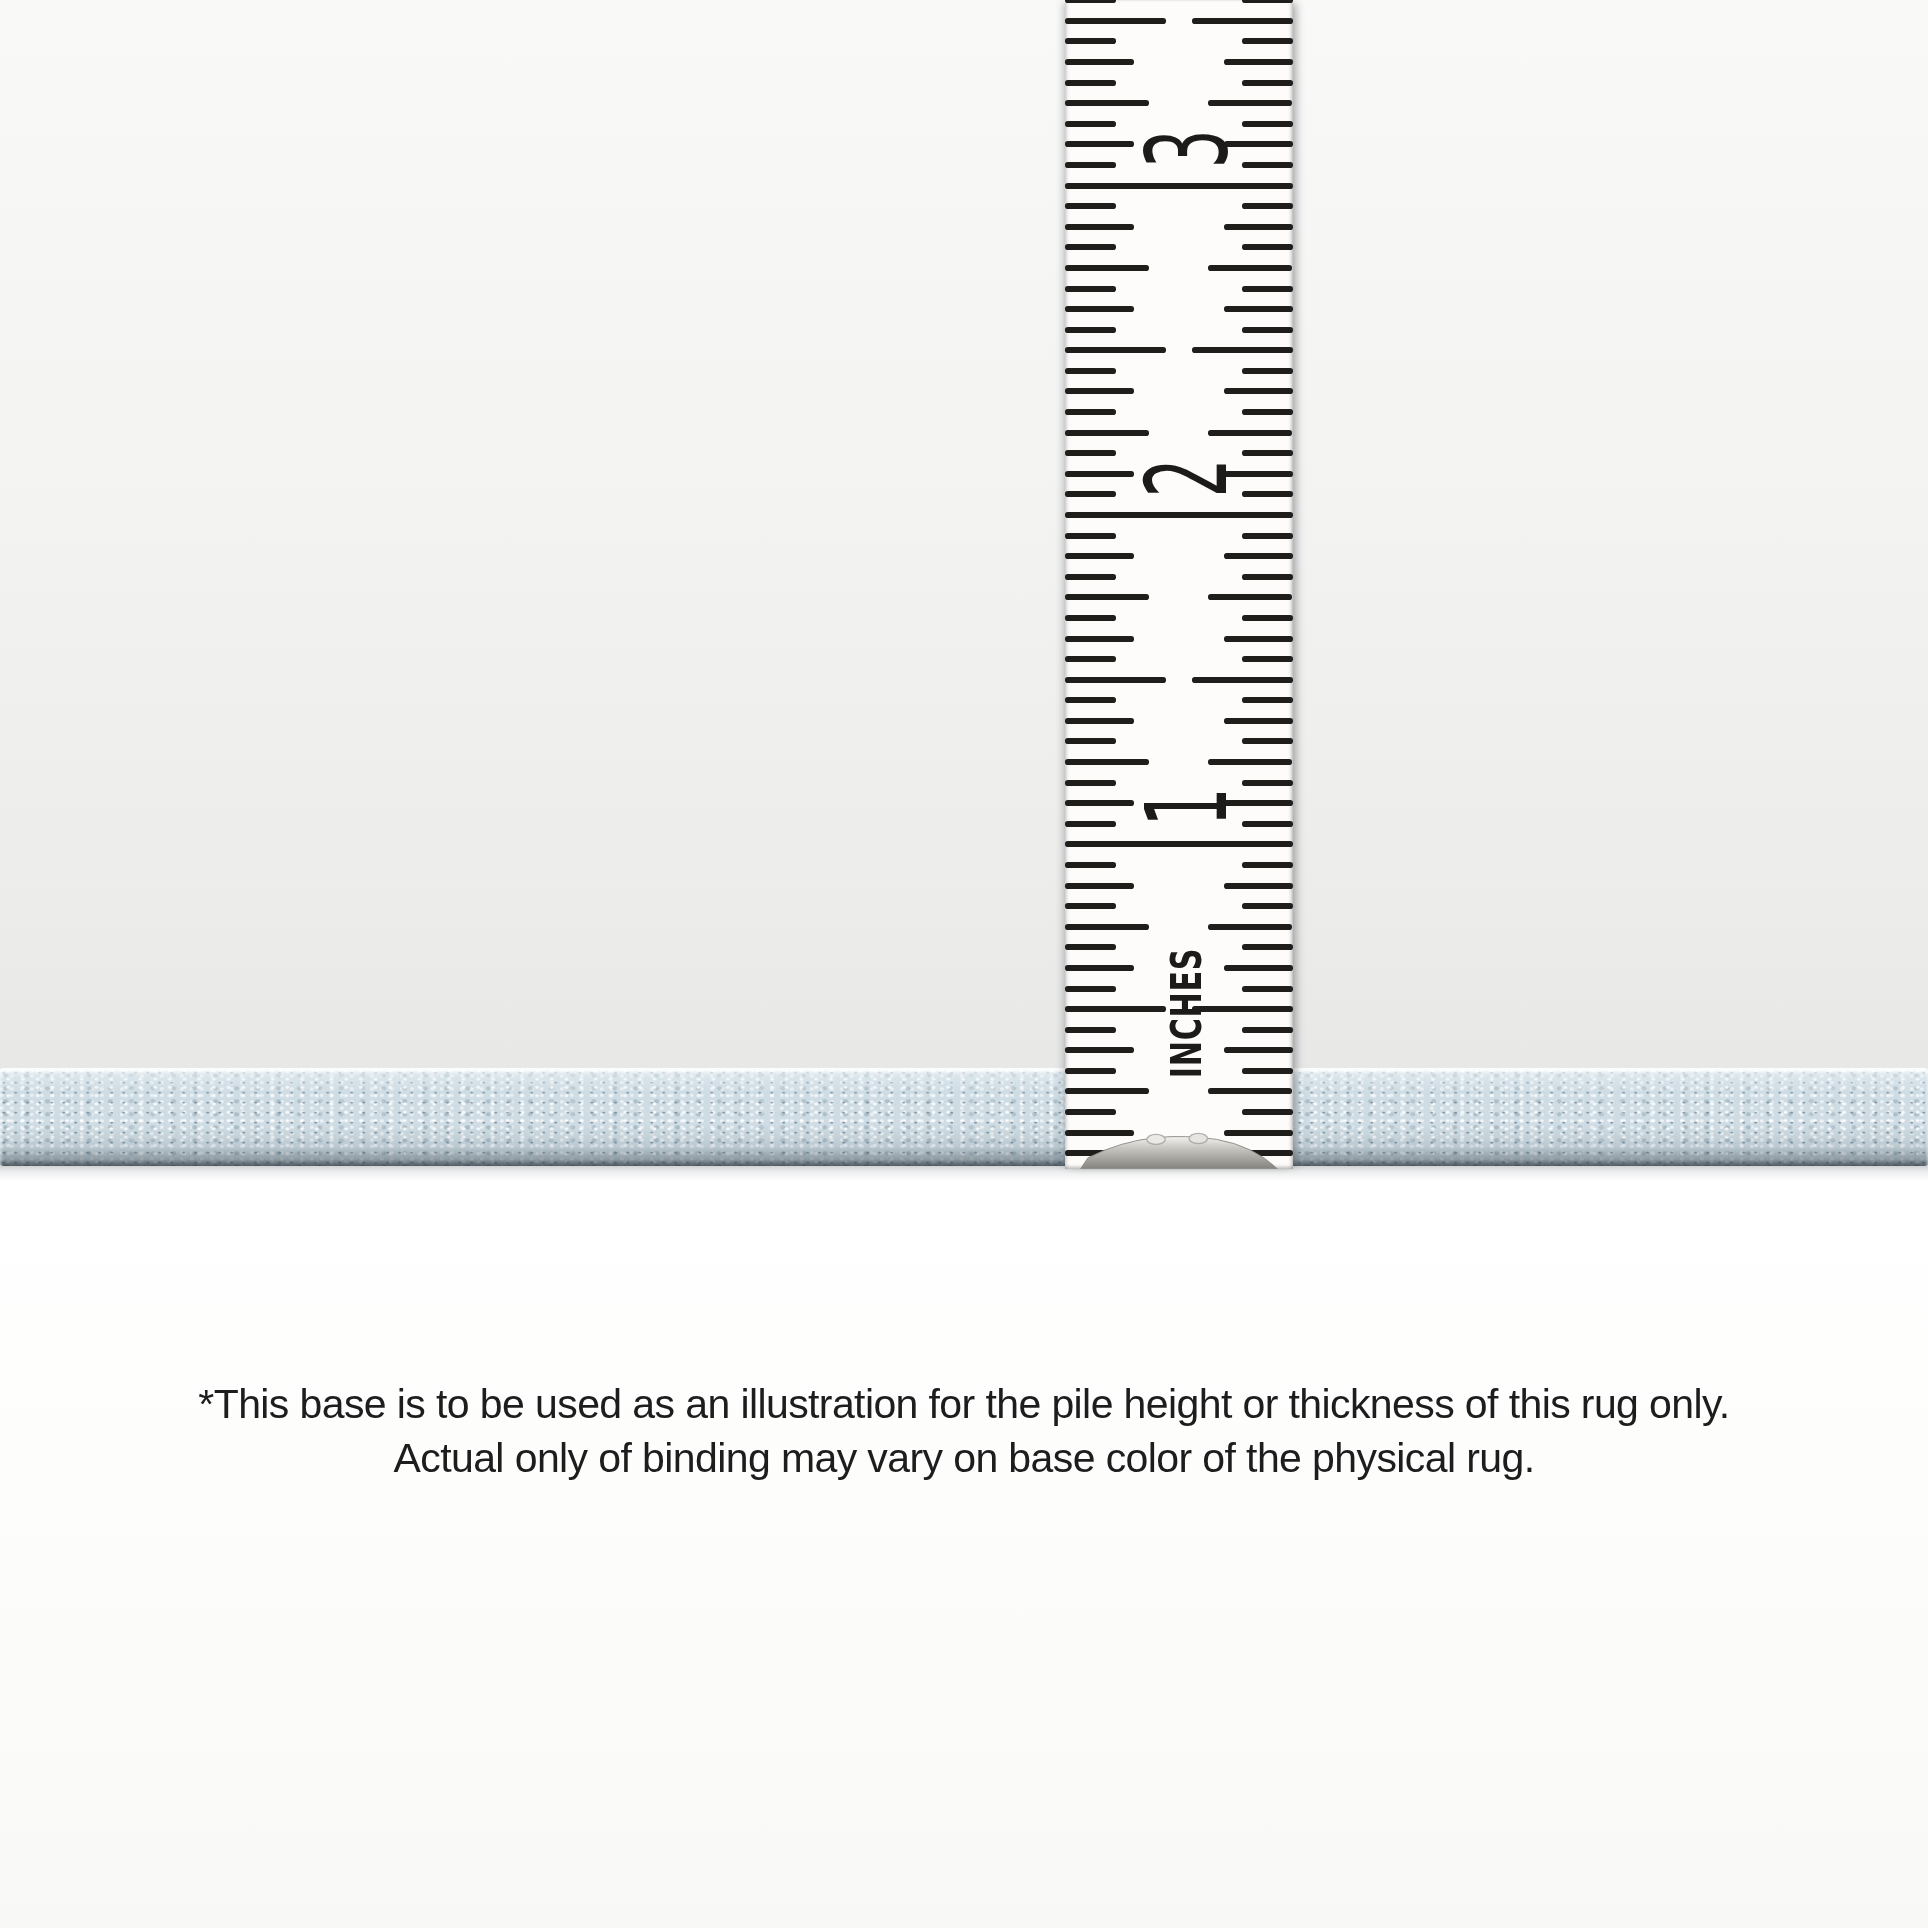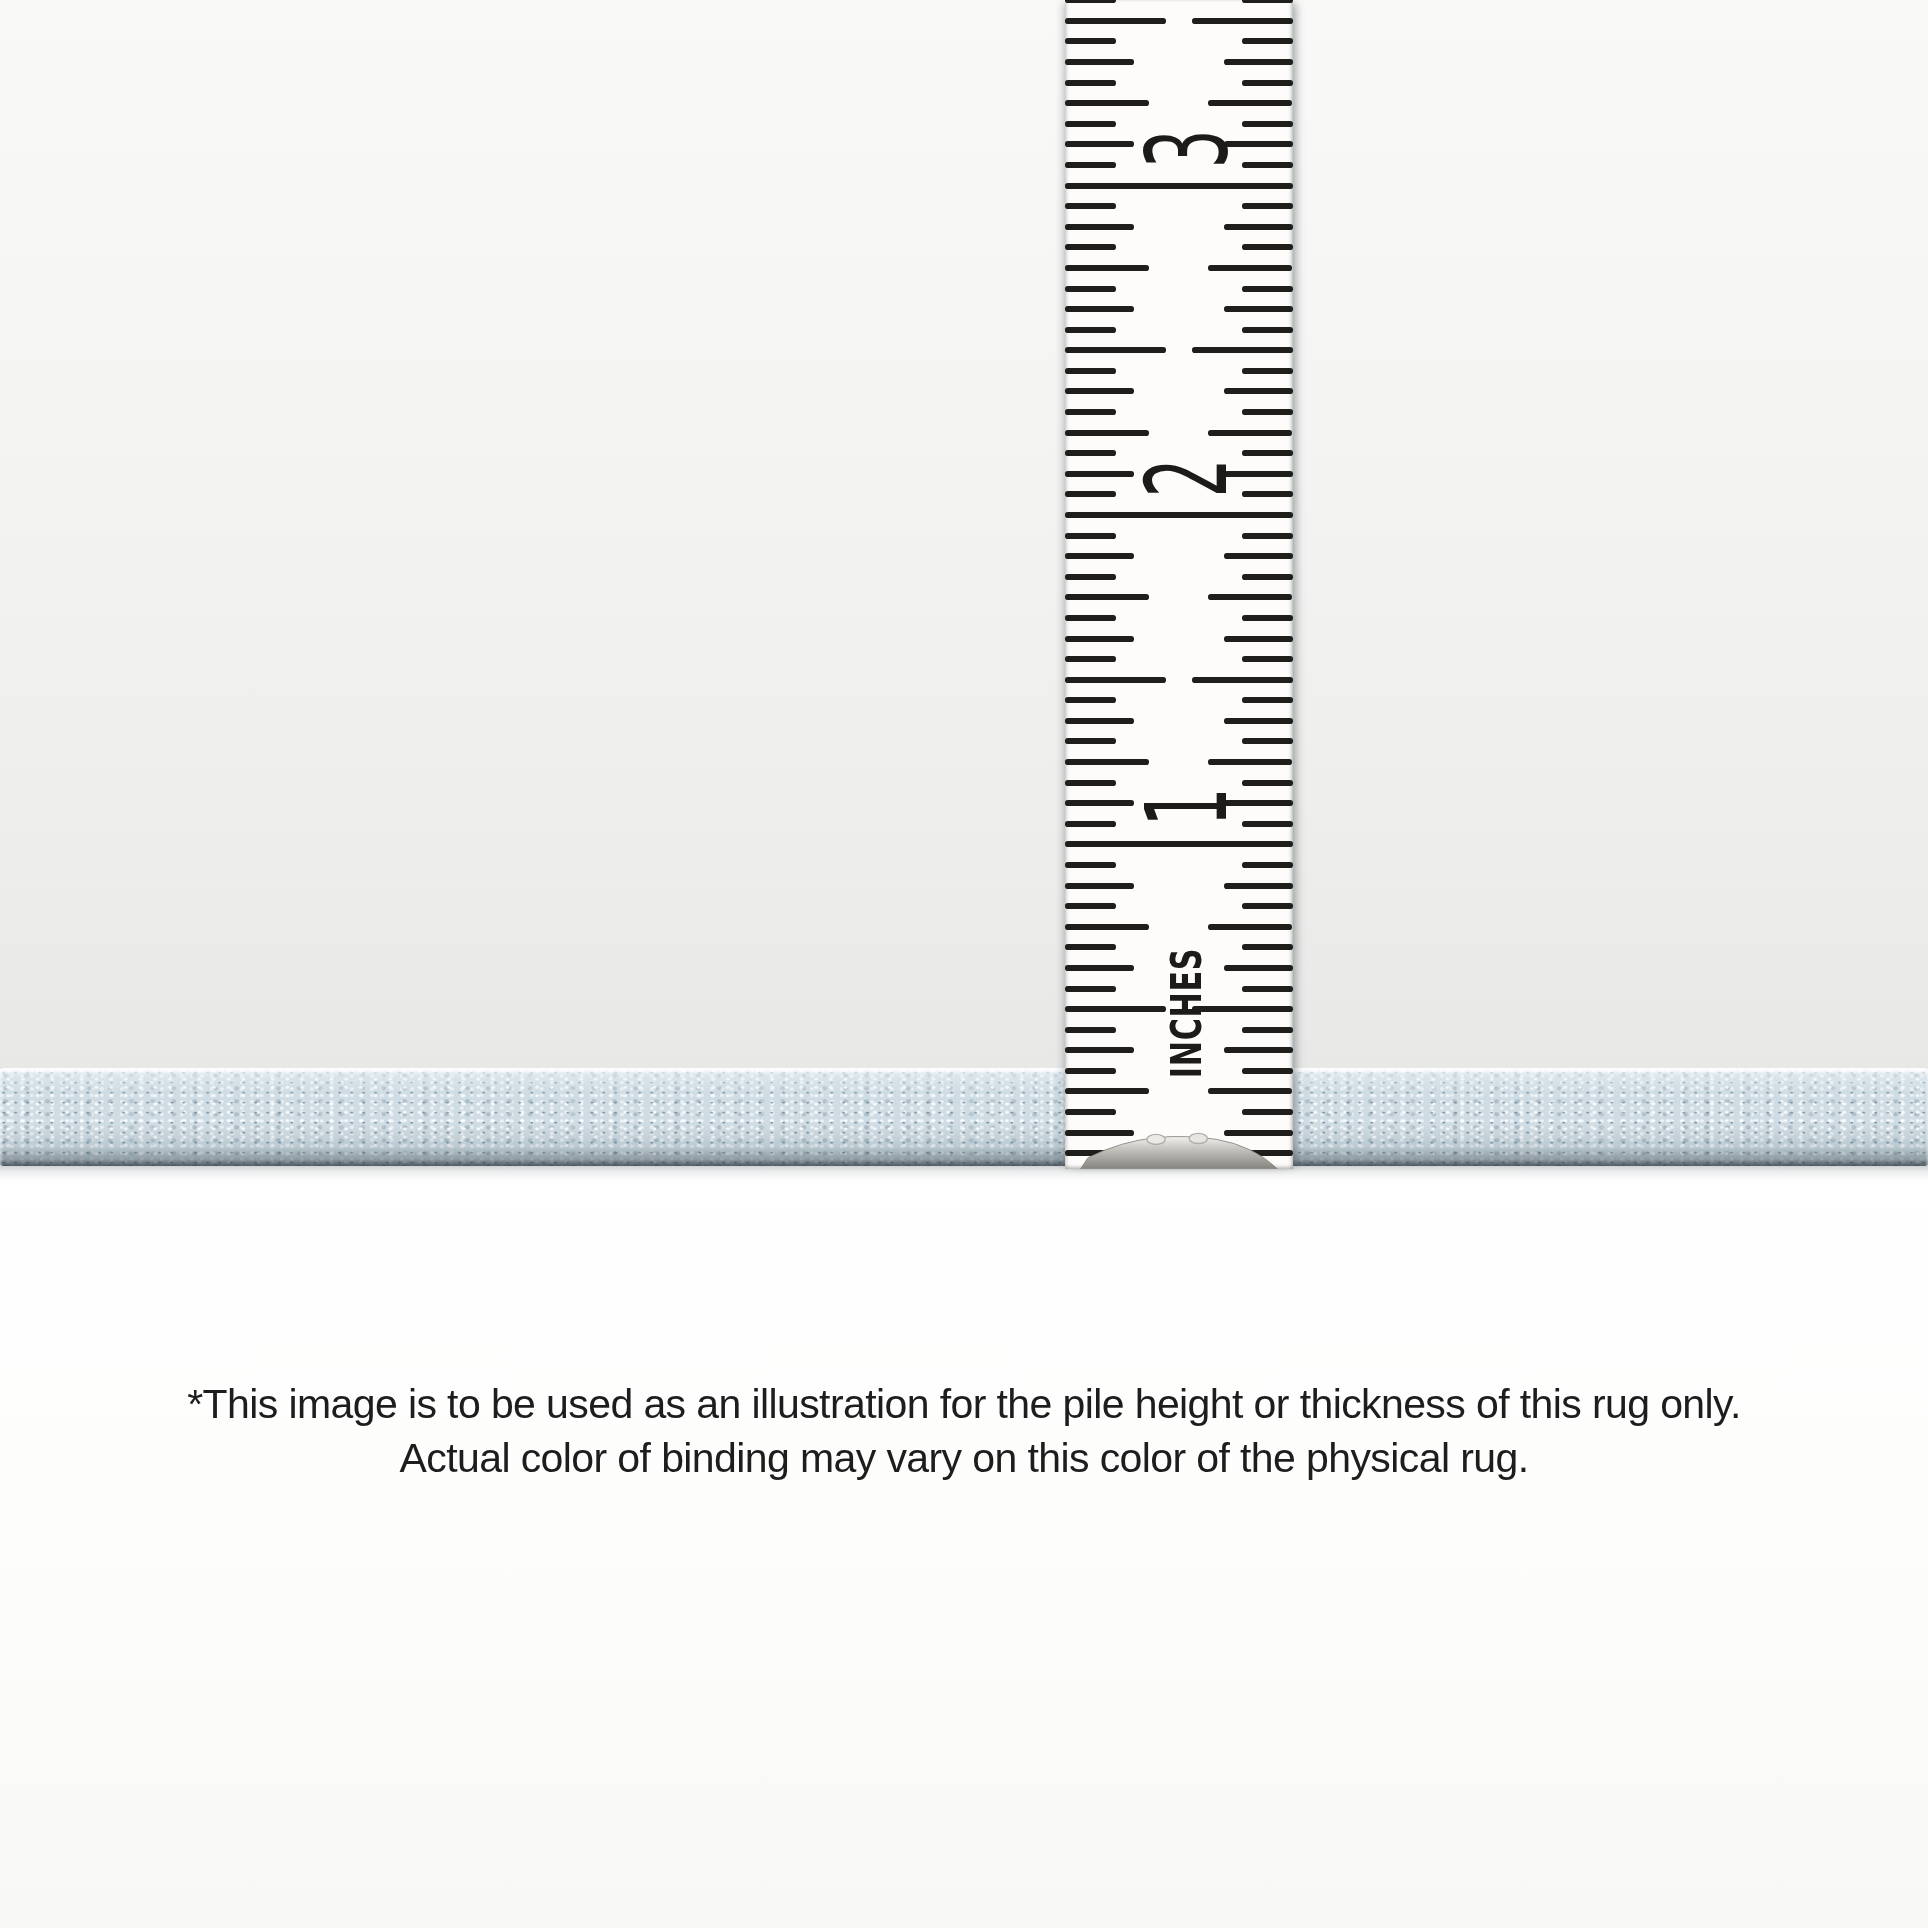--- a/index.html
+++ b/index.html
@@ -234,18 +234,18 @@
           <stop offset="1" stop-color="#85837e"></stop>
         </linearGradient>
       </defs>
       <path d="M 17 42 L 25 30 Q 60 12 100 8 Q 130 5 165 10 Q 205 17 231 42 Z" fill="url(#mg)" stroke="#8b8984" stroke-width="1"></path>
       <ellipse cx="99" cy="10" rx="10" ry="5.5" fill="#eceae6" stroke="#b0aea9" stroke-width="1.5"></ellipse>
       <ellipse cx="145" cy="9" rx="10" ry="5.5" fill="#e7e5e1" stroke="#b0aea9" stroke-width="1.5"></ellipse>
     </svg>
   </div>
 
   <div class="caption">
-    <div>*This image is to be used as an illustration for the pile height or thickness of this rug only.</div>
-    <div>Actual color of binding may vary on this color of the physical rug.</div>
+    <div>*This base is to be used as an illustration for the pile height or thickness of this rug only.</div>
+    <div>Actual only of binding may vary on base color of the physical rug.</div>
   </div>
 
 </div>
 
 
 </body></html>

